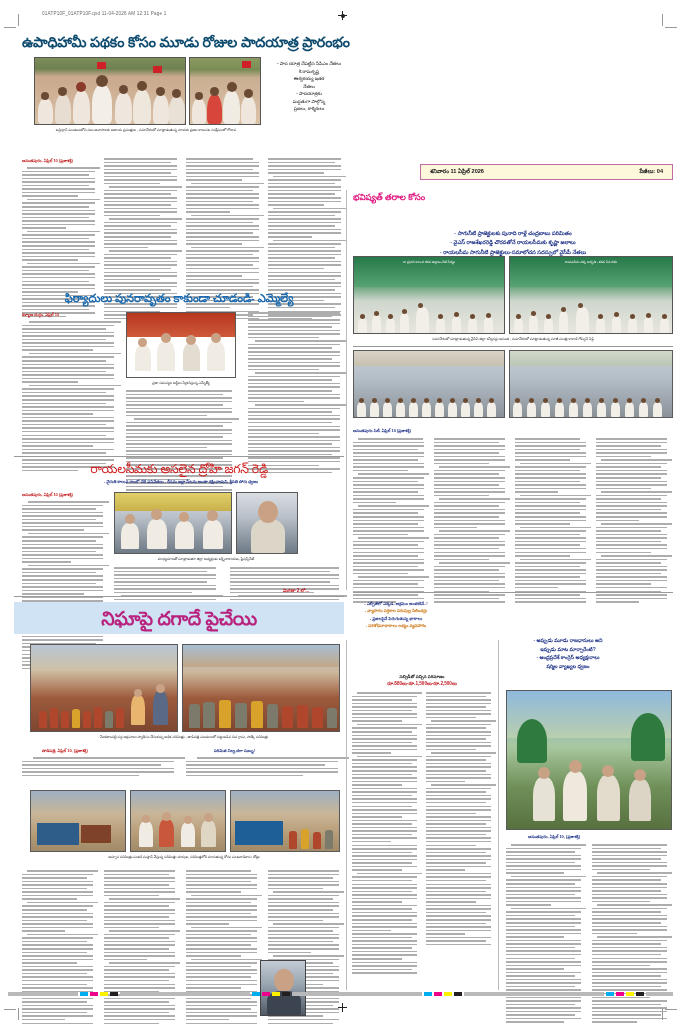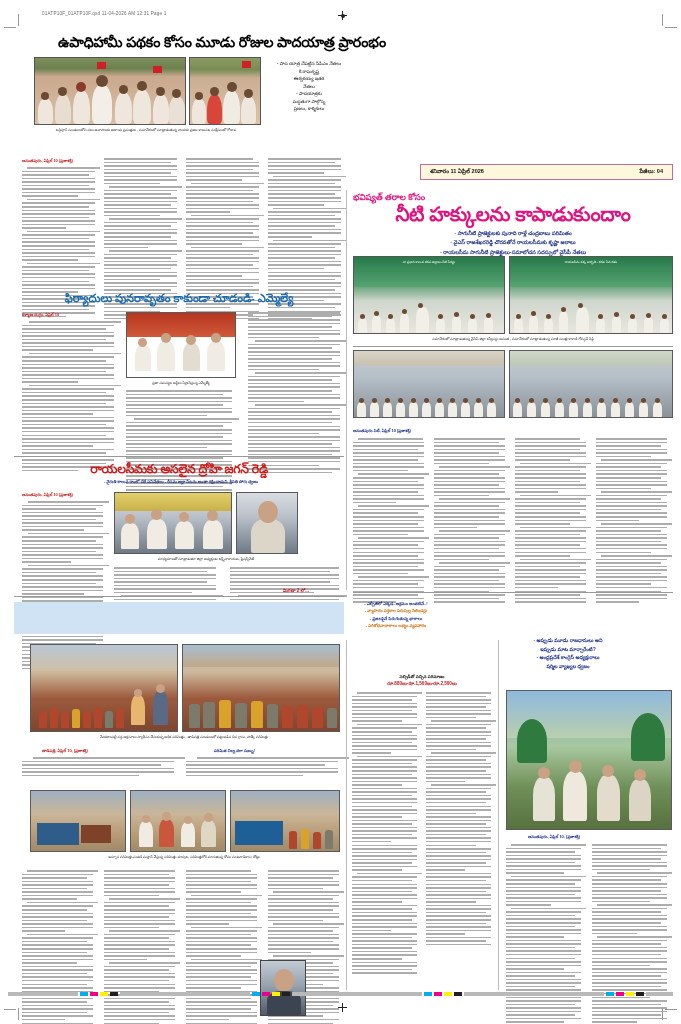--- a/index.html
+++ b/index.html
@@ -39,22 +39,22 @@
 
   
   .sheet {
     position:absolute; left:8px; top:30px; width:665px; height:960px;
     background:#fff;
   }
 
   
   .lead-head {
     position:absolute; left:14px; top:4px; width:400px;
-    text-align:center;
-    font-size:14.2px; font-weight:bold; color:#000000;
+    text-align:left;
+    font-size:14.2px; font-weight:bold; color:#0c4a6e;
     letter-spacing:-0.2px; white-space:nowrap;
   }
   .lead-photo-a {
     position:absolute; left:26px; top:27px; width:152px; height:68px;
     border:0.8px solid #555;
     background:
       linear-gradient(180deg,#7d8f5a 0%,#6d8050 16%,#caa98e 28%,#d8bfa4 100%);
     overflow:hidden;
   }
   .lead-photo-b {
@@ -161,21 +161,21 @@
   .rule-thin { position:absolute; height:0.6px; background:#999; }
 
   
   .head-blue-2 {
     position:absolute; left:6px; top:262px; width:330px;
     text-align:center; font-size:11.4px; font-weight:bold; color:#1c6bb0;
     white-space:nowrap; letter-spacing:-.2px;
   }
   .head-red-3 {
     position:absolute; left:6px; top:432px; width:330px;
-    text-align:center; font-size:12.4px; font-weight:bold; color:#d01a1a;
+    text-align:center; font-size:12.4px; font-weight:normal; color:#d01a1a;
     white-space:nowrap; letter-spacing:-.3px;
   }
   .sub-red-3 {
     position:absolute; left:14px; top:449px; width:318px;
     text-align:center; font-size:4.1px; color:#1b2f86; font-weight:bold;
     white-space:nowrap;
   }
 
   .lavender-band {
     position:absolute; left:6px; top:572px; width:330px; height:32px;
@@ -333,21 +333,20 @@
       <div>ప్రజలు, కార్మికులు</div>
     </div>
 
 
     <div class="dateline">
       <span>శనివారం  11  ఏప్రిల్  2026</span>
       <span>పేజీలు: 04</span>
     </div>
 
     <div class="kicker-pink">భవిష్యత్ తరాల కోసం</div>
-    <div class="bighead-pink">నీటి హక్కులను కాపాడుకుందాం</div>
     <div class="sub-blue">
       <div>- సాగునీటి ప్రాజెక్టులకు పునాది రాళ్లే చంద్రబాబు పరిమితం</div>
       <div>- వైఎస్ రాజశేఖరరెడ్డి చొరవతోనే రాయలసీమకు కృష్ణా జలాలు</div>
       <div>- రాయలసీమ సాగునీటి ప్రాజెక్టులు-సమాలోచన సదస్సులో వైసీపీ నేతలు</div>
     </div>
 
     <div class="rp rp-green" style="left:345px;top:226px;width:152px;height:78px;">
       <div class="rp-band">నా ప్రధాన కాలువ కడప జిల్లాలు-నీటి సేద్యం</div>
       <div class="rp-crowd">
         <i style="left:4px;"></i>
@@ -1048,20 +1047,21 @@
       <div class="tline s1 ind"></div>
         <div class="tline s1"></div>
         <div class="tline s2"></div>
         <div class="tline s1"></div>
       <div class="tline s1"></div>
         <div class="tline s2"></div>
     </div>
     <div class="numline" style="left:240px;top:558px;width:96px;">మిగతా 2 లో...</div>
 
     <div class="lavender-band"></div>
+    <div class="head-magenta">నిఘాపై దగాదే పైచేయి</div>
 
     <div class="bullets-mid">
       <div>- ఎల్పీజీలో ఎక్కడ..అక్రమం అంతటినే..!</div>
       <div>- వ్యాపారం వర్తకాల పరుపుల్ల సిలిండర్లు</div>
       <div>- ప్రజలపైనే పెరుగుతున్న భారాలు</div>
       <div>- పరిశోధనాధారాలు లభ్యం వ్యవహారం</div>
     </div>
 
     <div class="ph ph-cyl" style="left:22px;top:614px;width:148px;height:88px;">
       <div style="position:absolute;left:0;top:0;width:100%;height:30%;background:linear-gradient(180deg,#b9c6d4,#cfc0a4);"></div>

